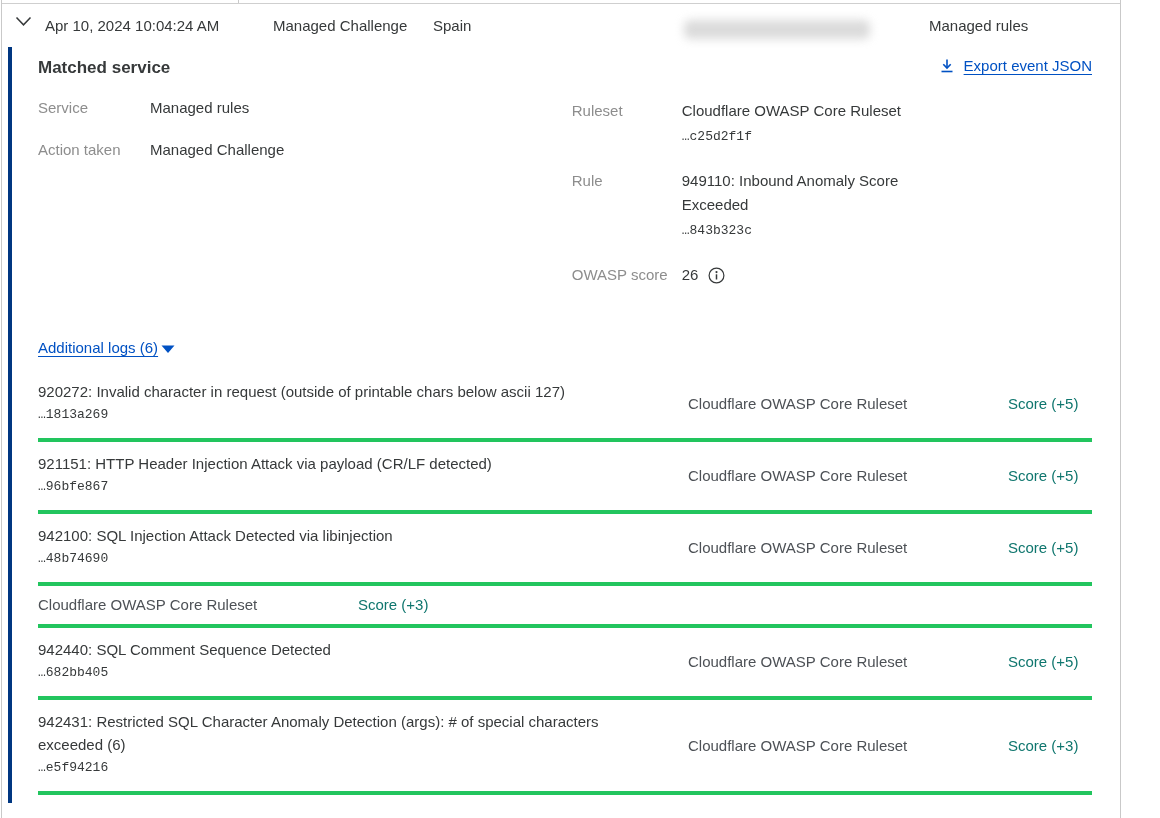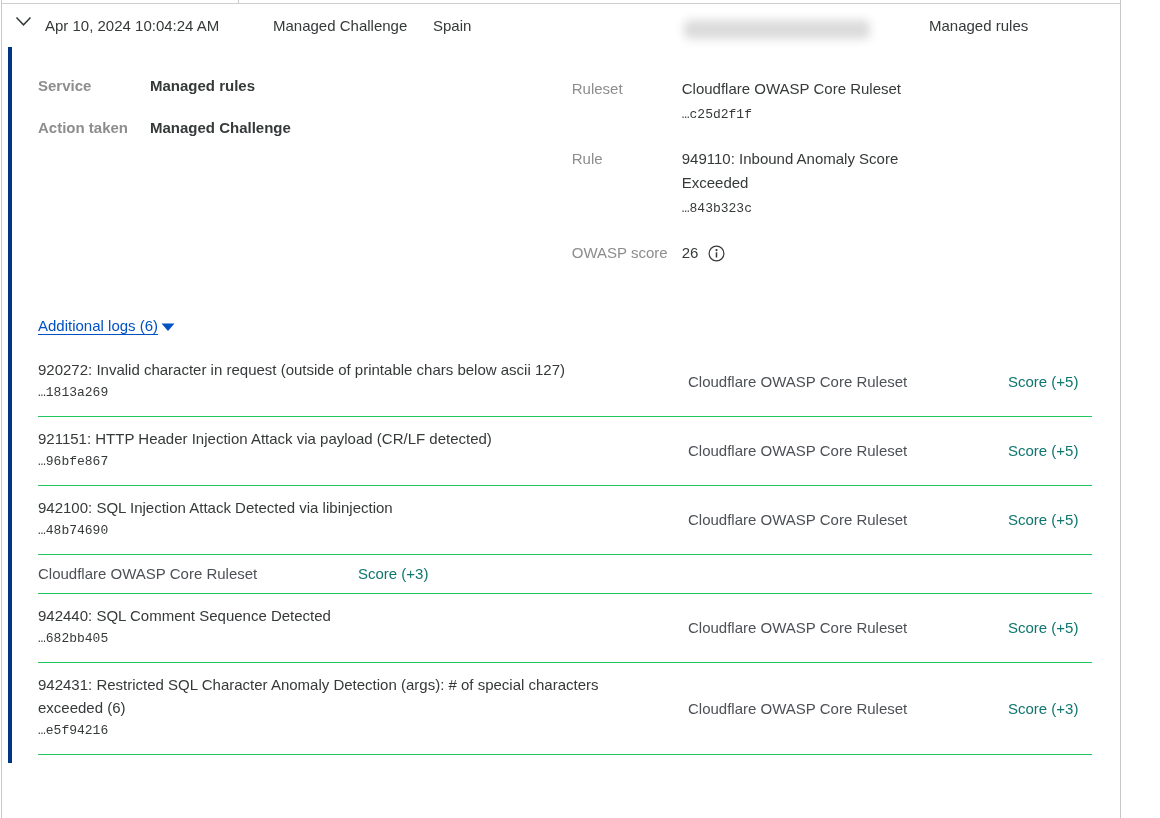--- a/index.html
+++ b/index.html
@@ -34,40 +34,40 @@
   
   .panel { position: relative; padding: 10px 28px 8px 36px; }
   .accent-bar { position: absolute; left: 6px; top: 0; bottom: 0; width: 4px; background: #003681; }
   .panel-head { display: flex; justify-content: space-between; align-items: flex-start; }
   .panel-title { font-size: 17px; font-weight: 700; line-height: 22px; }
   .export-link { display: inline-flex; align-items: center; gap: 9px; color: #0051c3; font-size: 15px; text-decoration: none; cursor: pointer; }
   .export-text { text-decoration: underline; text-underline-offset: 3px; }
 
   .fields { display: flex; margin-top: 20px; font-size: 15px; }
   .col-left { width: 554px; }
-  .col-left .frow { display: flex; margin-bottom: 24px; line-height: 18px; font-weight: bold; }
+  .col-left .frow { display: flex; margin-bottom: 24px; line-height: 18px; }
   .col-left .flabel { width: 112px; color: #8d8d8d; }
   .col-right { width: 540px; }
   .col-right .frow { display: flex; margin-bottom: 20px; }
   .col-right .flabel { width: 110px; color: #8d8d8d; line-height: 24px; }
   .col-right .fval { width: 250px; line-height: 24px; }
   .mono { font-family: Liberation Mono, monospace; font-size: 13px; }
   .owasp-val { display: flex; align-items: center; gap: 10px; line-height: 24px; }
 
   .additional { margin-top: 32px; display: inline-flex; align-items: center; gap: 3px; cursor: pointer; }
   .additional-text {
     color: #0051c3; font-size: 15px; line-height: 18px;
     text-decoration: underline; text-underline-offset: 3px;
   }
   .caret { margin-top: 3px; }
 
   .logs { margin-top: 13px; }
   .log-row {
     display: flex; align-items: center;
-    border-bottom: 1px solid #22c55e;
+    border-bottom: 4px solid #22c55e;
     padding: 10px 0 11px 0;
   }
   .log-main { width: 650px; padding-right: 30px; }
   .log-title { font-size: 15px; line-height: 23px; max-width: 600px; color: #36393a; }
   .log-id { line-height: 24px; color: #36393a; }
   .log-ruleset { width: 320px; font-size: 15px; color: #4d5156; }
   .log-score { flex: 1; font-size: 15px; color: #0f766e; }
   svg { display: block; }
 </style>
 </head>
@@ -90,20 +90,33 @@
       <span class="hpos h-time">Apr 10, 2024 10:04:24 AM</span>
       <span class="hpos h-action">Managed Challenge</span>
       <span class="hpos h-country">Spain</span>
       <div class="redaction"></div>
       <span class="hpos h-service">Managed rules</span>
     </div>
 
     <div class="panel">
       <div class="accent-bar"></div>
 
+      <div class="panel-head">
+        <div class="panel-title">Matched service</div>
+        <a class="export-link">
+          <span>
+            <svg width="16" height="16" viewBox="0 0 16 16">
+              <line x1="8" y1="1.5" x2="8" y2="10" stroke="#0051c3" stroke-width="1.6"></line>
+              <polyline points="4.3,6.2 8,10 11.7,6.2" fill="none" stroke="#0051c3" stroke-width="1.6"></polyline>
+              <line x1="2.5" y1="13.5" x2="13.5" y2="13.5" stroke="#0051c3" stroke-width="1.6"></line>
+            </svg>
+          </span>
+          <span class="export-text">Export event JSON</span>
+        </a>
+      </div>
 
       <div class="fields">
         <div class="col-left">
           <div class="frow">
             <span class="flabel">Service</span>
             <span class="fval">Managed rules</span>
           </div>
           <div class="frow">
             <span class="flabel">Action taken</span>
             <span class="fval">Managed Challenge</span>

